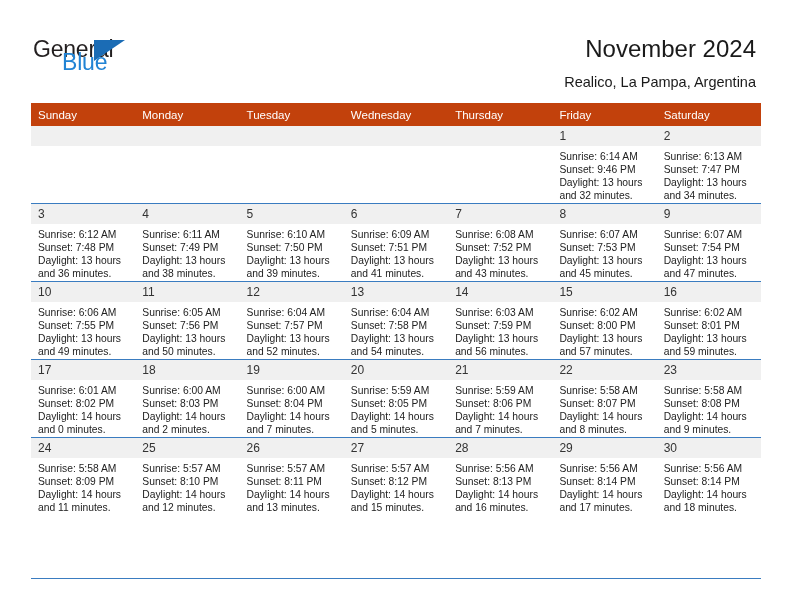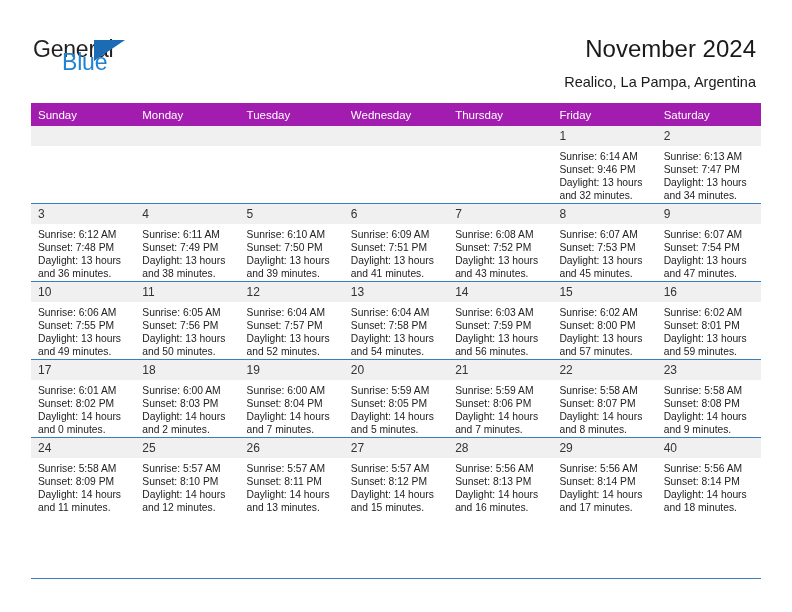--- a/index.html
+++ b/index.html
@@ -90,21 +90,21 @@
   
   .calendar {
     position: absolute;
     left: 31px;
     top: 103px;
     width: 730px;
     border-collapse: collapse;
     table-layout: fixed;
   }
   .calendar th {
-    background: #a21caf;
+    background: #c2410c;
     color: #ffffff;
     font-size: 11.5px;
     font-weight: normal;
     text-align: left;
     padding: 5px 0 5px 7px;
     height: 13px;
     border: none;
   }
   .calendar td {
     vertical-align: top;
@@ -496,21 +496,21 @@
         <td>
           <span class="daynum">29</span>
           <span class="cellinfo">
             <span>Sunrise: 5:56 AM</span>
             <span>Sunset: 8:14 PM</span>
             <span>Daylight: 14 hours</span>
             <span>and 17 minutes.</span>
           </span>
         </td>
         <td>
-          <span class="daynum">40</span>
+          <span class="daynum">30</span>
           <span class="cellinfo">
             <span>Sunrise: 5:56 AM</span>
             <span>Sunset: 8:14 PM</span>
             <span>Daylight: 14 hours</span>
             <span>and 18 minutes.</span>
           </span>
         </td>
       </tr>
 
     </tbody>

